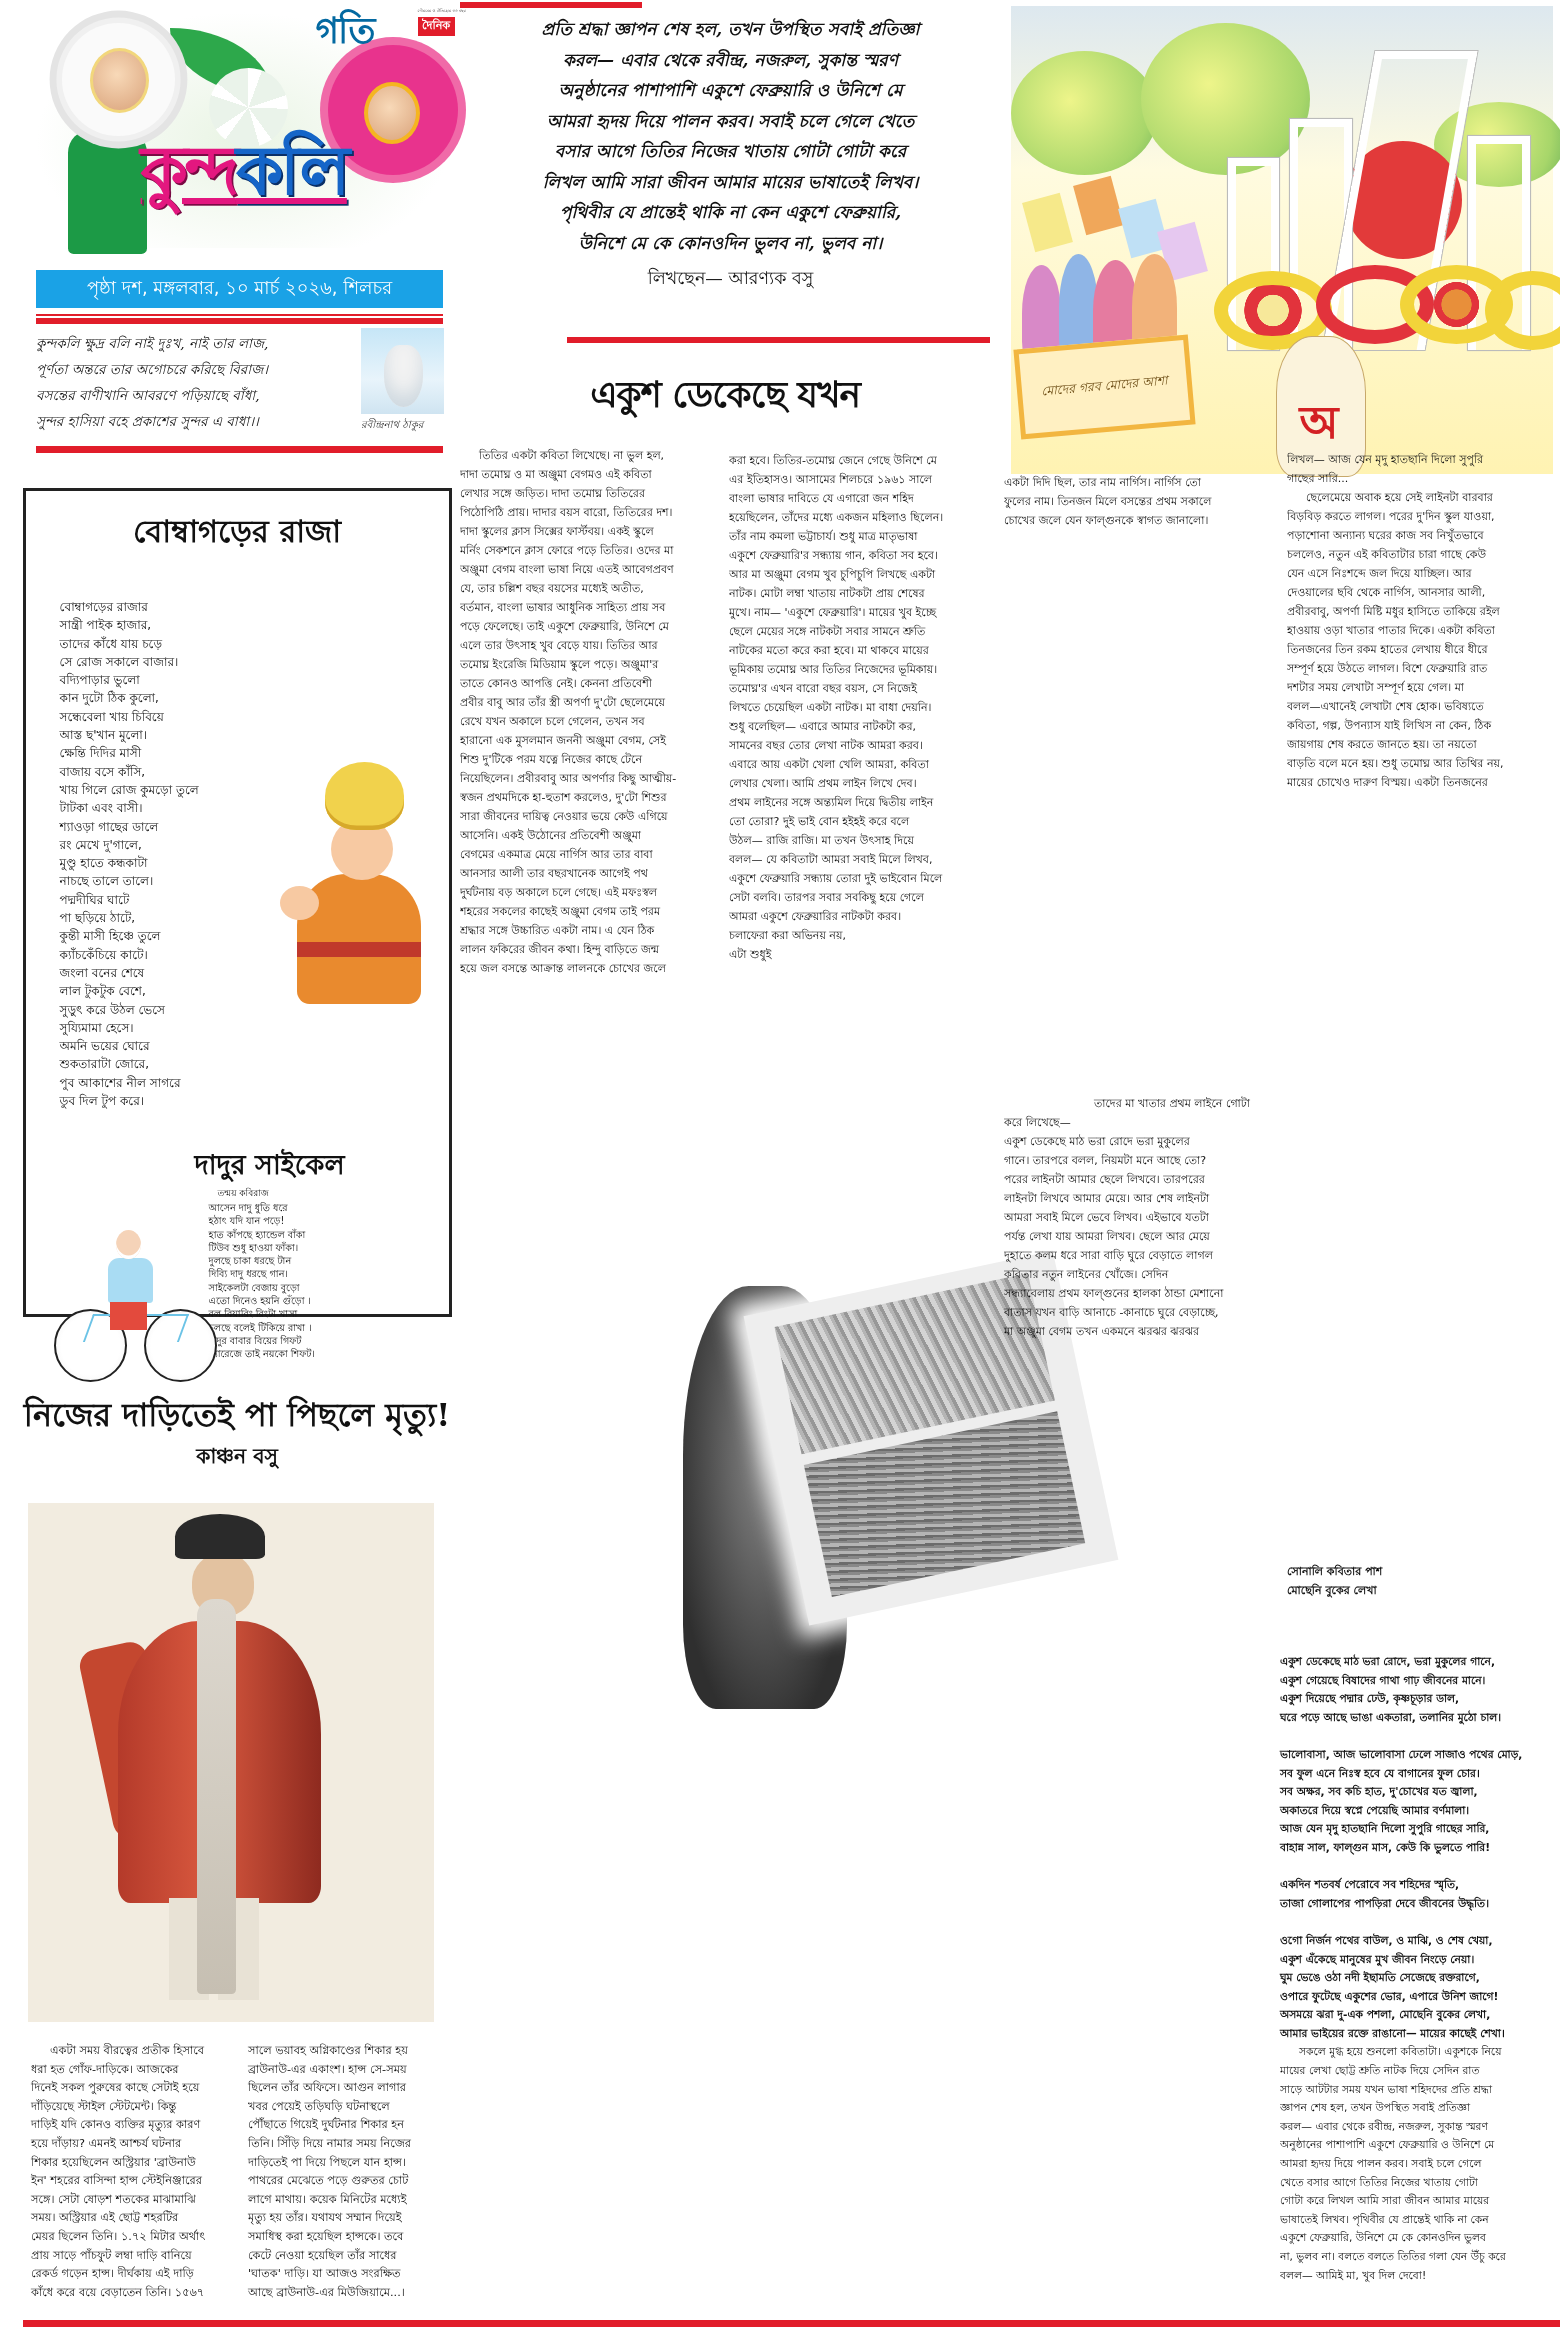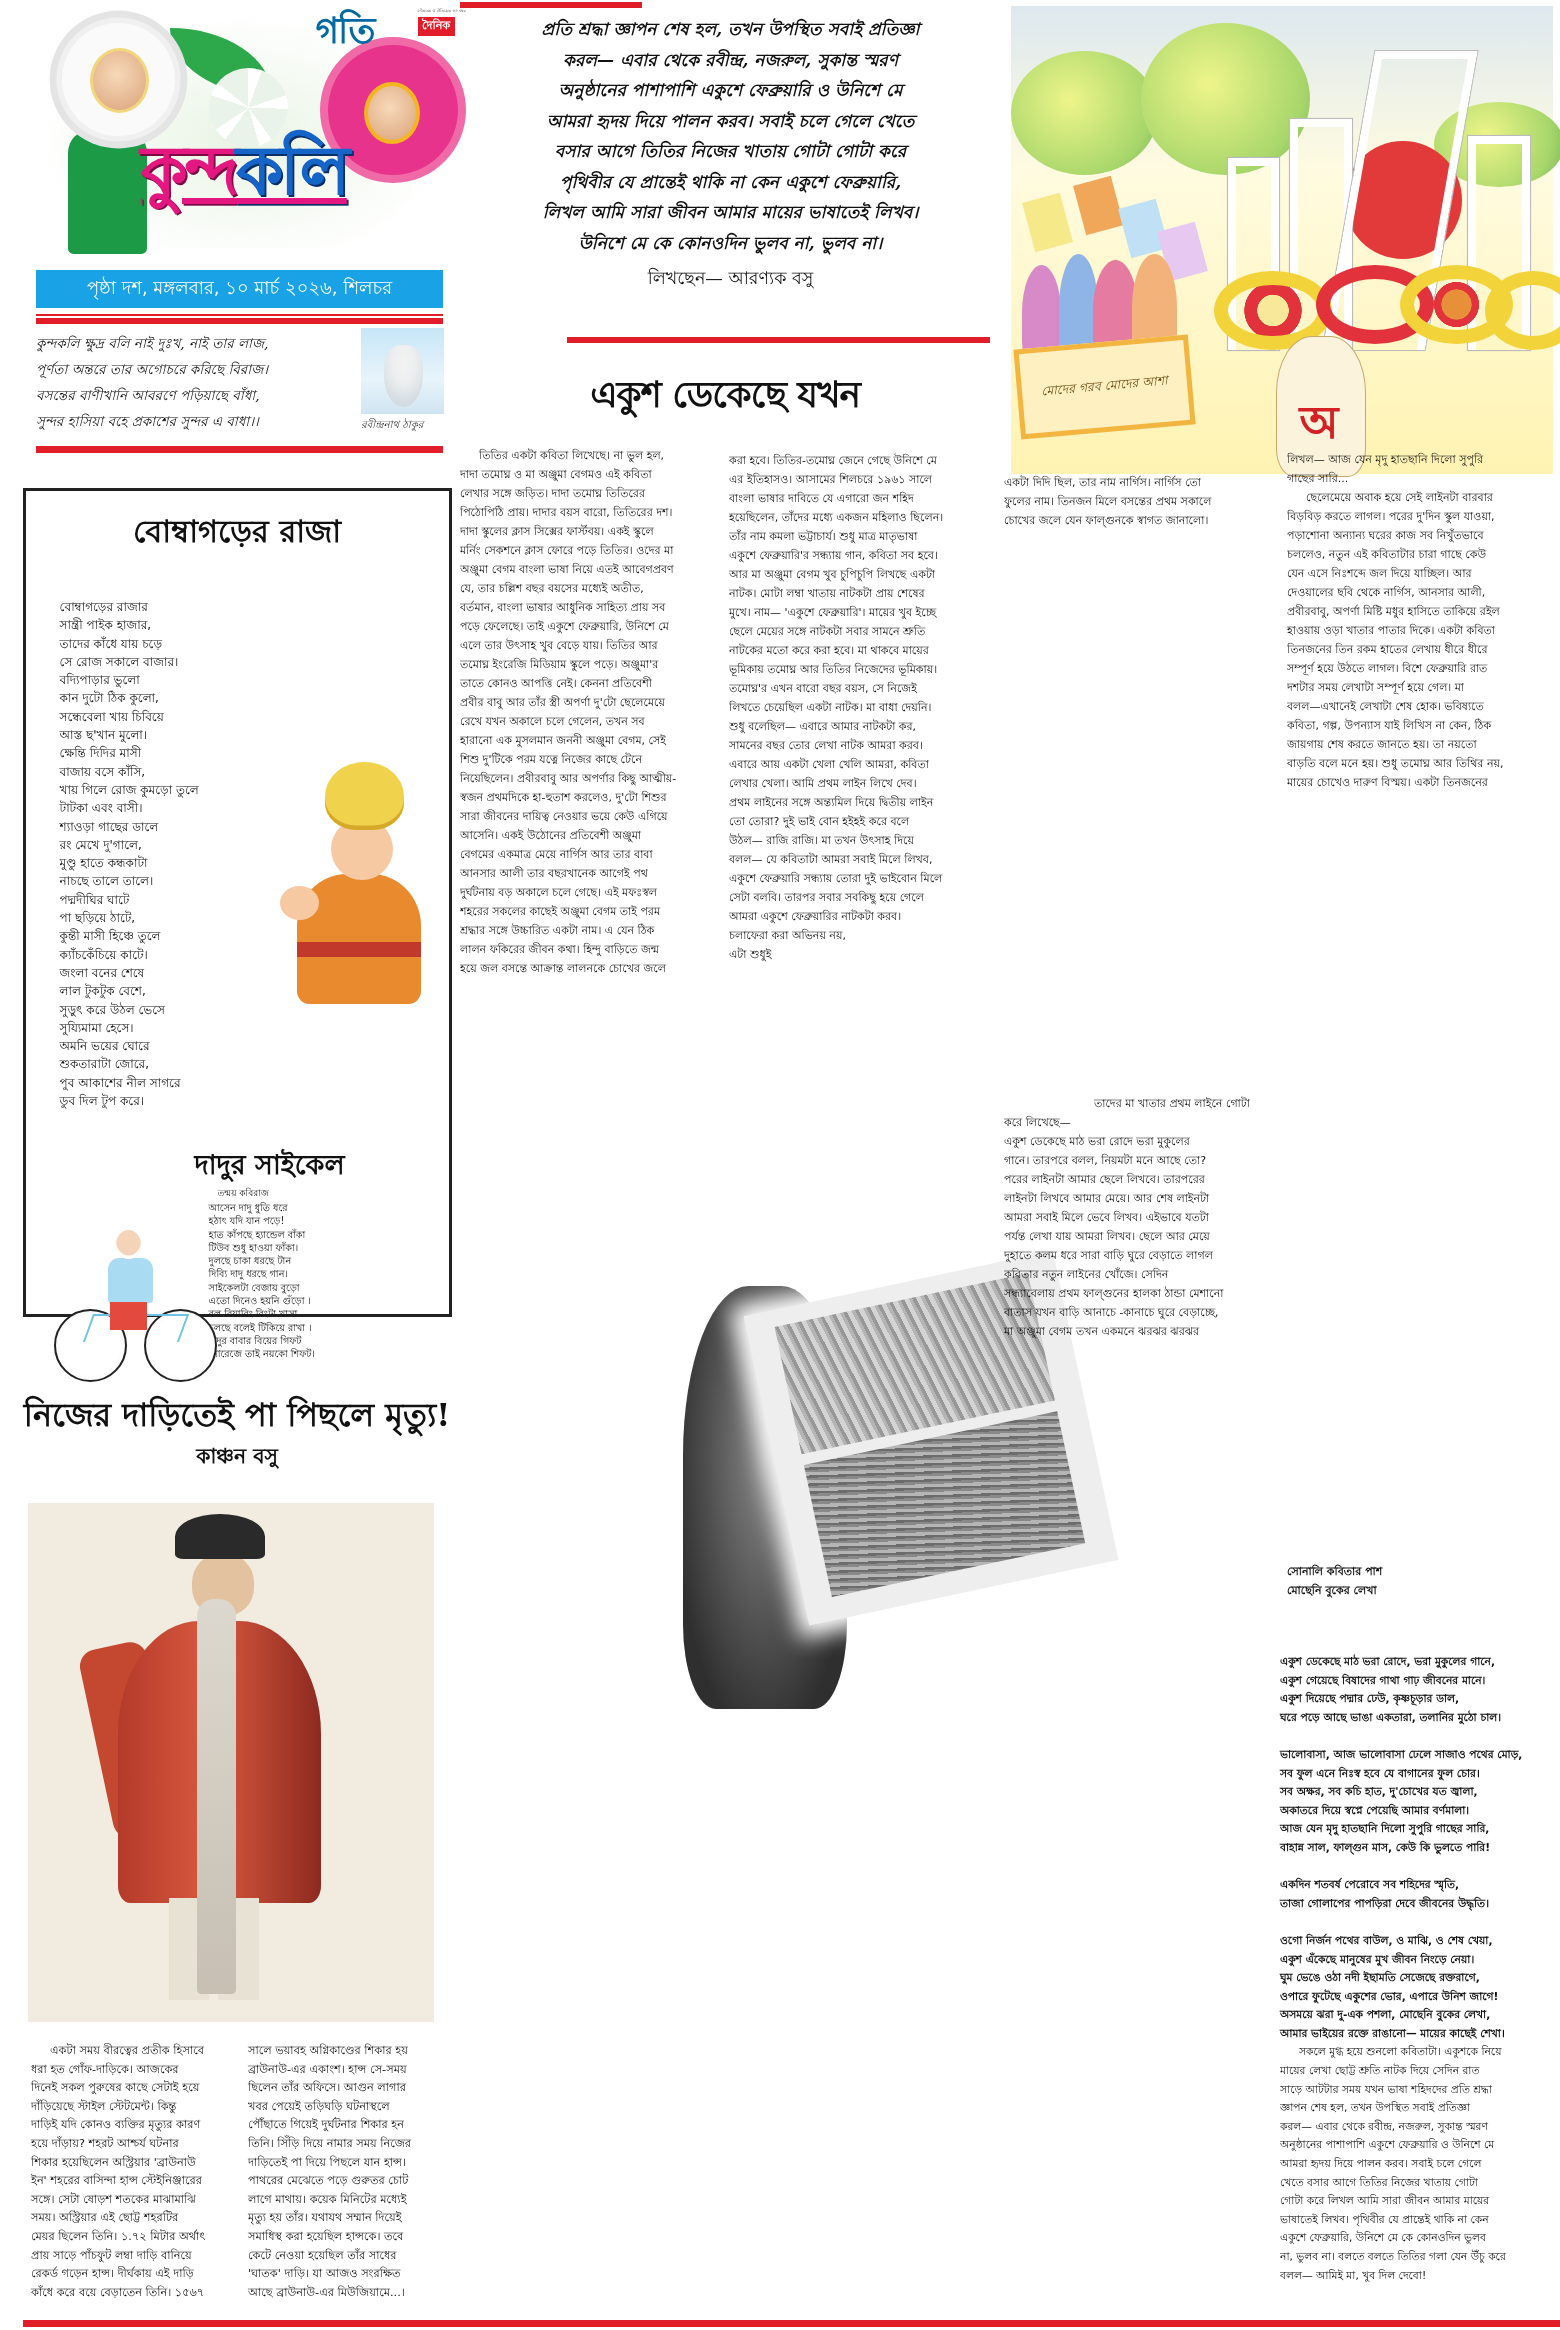--- a/index.html
+++ b/index.html
@@ -249,21 +249,21 @@
   <div class="abs man-face"></div>
   <div class="abs man-beard"></div>
   <div class="abs man-hat"></div>
 </div>
 <div class="abs art2-col art2-col-1">
   <div style="padding-left:19px">একটা সময় বীরত্বের প্রতীক হিসাবে</div>
   <div>ধরা হত গোঁফ-দাড়িকে। আজকের</div>
   <div>দিনেই সকল পুরুষের কাছে সেটাই হয়ে</div>
   <div>দাঁড়িয়েছে স্টাইল স্টেটমেন্ট। কিন্তু</div>
   <div>দাড়িই যদি কোনও ব্যক্তির মৃত্যুর কারণ</div>
-  <div>হয়ে দাঁড়ায়? শহরট আশ্চর্য ঘটনার</div>
+  <div>হয়ে দাঁড়ায়? এমনই আশ্চর্য ঘটনার</div>
   <div>শিকার হয়েছিলেন অস্ট্রিয়ার 'ব্রাউনাউ</div>
   <div>ইন' শহরের বাসিন্দা হান্স স্টেইনিঞ্জারের</div>
   <div>সঙ্গে। সেটা ষোড়শ শতকের মাঝামাঝি</div>
   <div>সময়। অস্ট্রিয়ার এই ছোট্ট শহরটির</div>
   <div>মেয়র ছিলেন তিনি। ১.৭২ মিটার অর্থাৎ</div>
   <div>প্রায় সাড়ে পাঁচফুট লম্বা দাড়ি বানিয়ে</div>
   <div>রেকর্ড গড়েন হান্স। দীর্ঘকায় এই দাড়ি</div>
   <div>কাঁধে করে বয়ে বেড়াতেন তিনি। ১৫৬৭</div>
 </div>
 <div class="abs art2-col art2-col-2">
@@ -284,22 +284,22 @@
 </div>
 <div class="abs bottom-rule"></div>
 
 <div class="abs lead-rule-top"></div>
 <div class="abs lead-box">
   <div class="p">প্রতি শ্রদ্ধা জ্ঞাপন শেষ হল, তখন উপস্থিত সবাই প্রতিজ্ঞা</div>
   <div class="p">করল— এবার থেকে রবীন্দ্র, নজরুল, সুকান্ত স্মরণ</div>
   <div class="p">অনুষ্ঠানের পাশাপাশি একুশে ফেব্রুয়ারি ও উনিশে মে</div>
   <div class="p">আমরা হৃদয় দিয়ে পালন করব। সবাই চলে গেলে খেতে</div>
   <div class="p">বসার আগে তিতির নিজের খাতায় গোটা গোটা করে</div>
+  <div class="p">লিখল আমি সারা জীবন আমার মায়ের ভাষাতেই লিখব।</div>
   <div class="p">পৃথিবীর যে প্রান্তেই থাকি না কেন একুশে ফেব্রুয়ারি,</div>
-  <div class="p">লিখল আমি সারা জীবন আমার মায়ের ভাষাতেই লিখব।</div>
   <div class="p">উনিশে মে কে কোনওদিন ভুলব না, ভুলব না।</div>
   <div class="lead-byline">লিখছেন— আরণ্যক বসু</div>
 </div>
 <div class="abs lead-rule-bottom"></div>
 
 <div class="abs illus">
   <div class="abs tree tree-1"></div>
   <div class="abs tree tree-2"></div>
   <div class="abs tree tree-3"></div>
   <div class="abs sun"></div>

